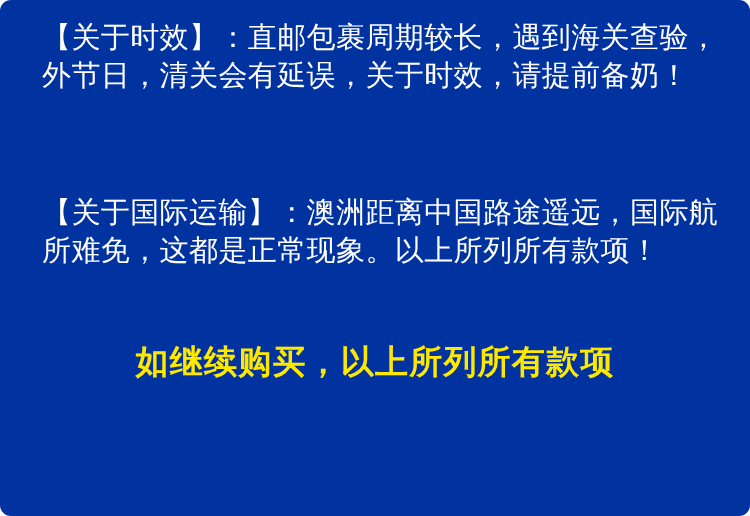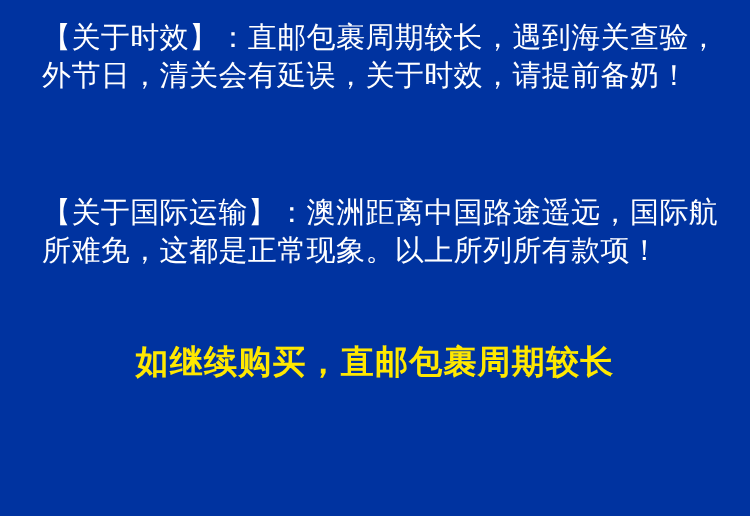--- a/index.html
+++ b/index.html
@@ -12,20 +12,21 @@
     height: 516px;
     overflow: hidden;
     font-family: "Liberation Sans", "DejaVu Sans", sans-serif;
   }
   #banner {
     position: relative;
     width: 750px;
     height: 516px;
     box-sizing: border-box;
     background: #0033a0;
+    border-radius: 11px;
   }
   .notice-block {
     position: absolute;
     left: 42px;
     width: 678px;
   }
   .notice-line {
     color: #ffffff;
     font-size: 29px;
     line-height: 38px;
@@ -65,16 +66,16 @@
     <div class="notice-line">【关于时效】：直邮包裹周期较长，遇到海关查验，</div>
     <div class="notice-line">外节日，清关会有延误，关于时效，请提前备奶！</div>
   </div>
 
   <div class="notice-block" id="notice-international-transport">
     <div class="notice-line">【关于国际运输】：澳洲距离中国路途遥远，国际航</div>
     <div class="notice-line">所难免，这都是正常现象。以上所列所有款项！</div>
   </div>
 
   <div id="agreement-block">
-    <div class="agreement-line">如继续购买，直邮包裹周期较长</div>
+    <div class="agreement-line">如继续购买，以上所列所有款项</div>
   </div>
 
 </div>
 
 </body></html>

